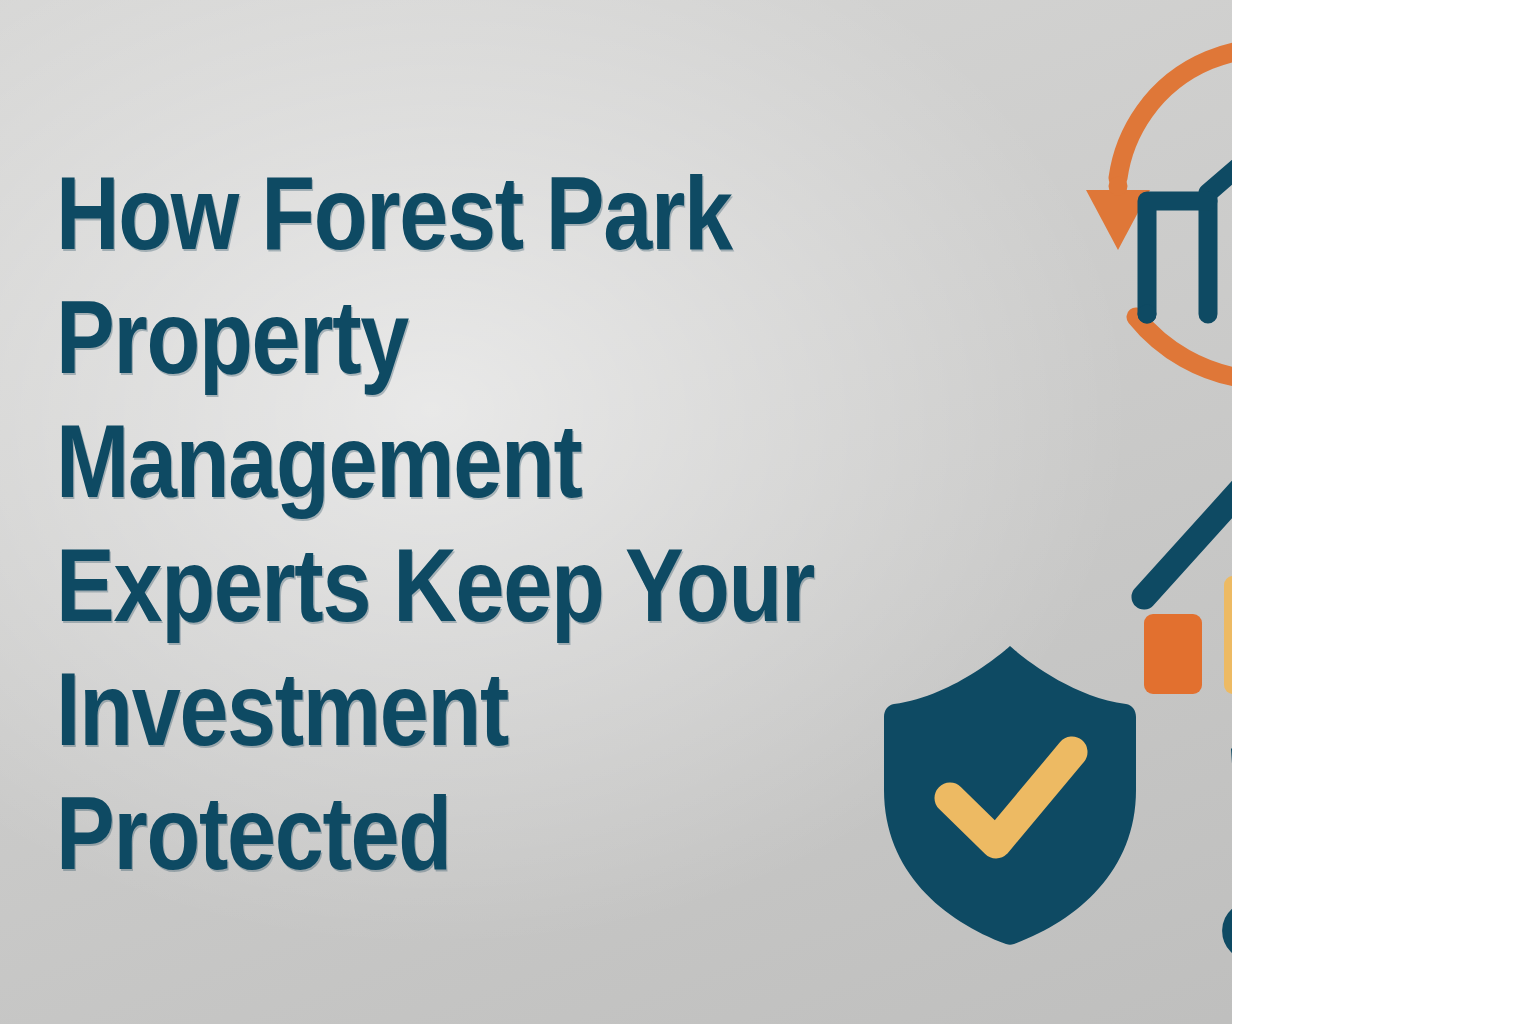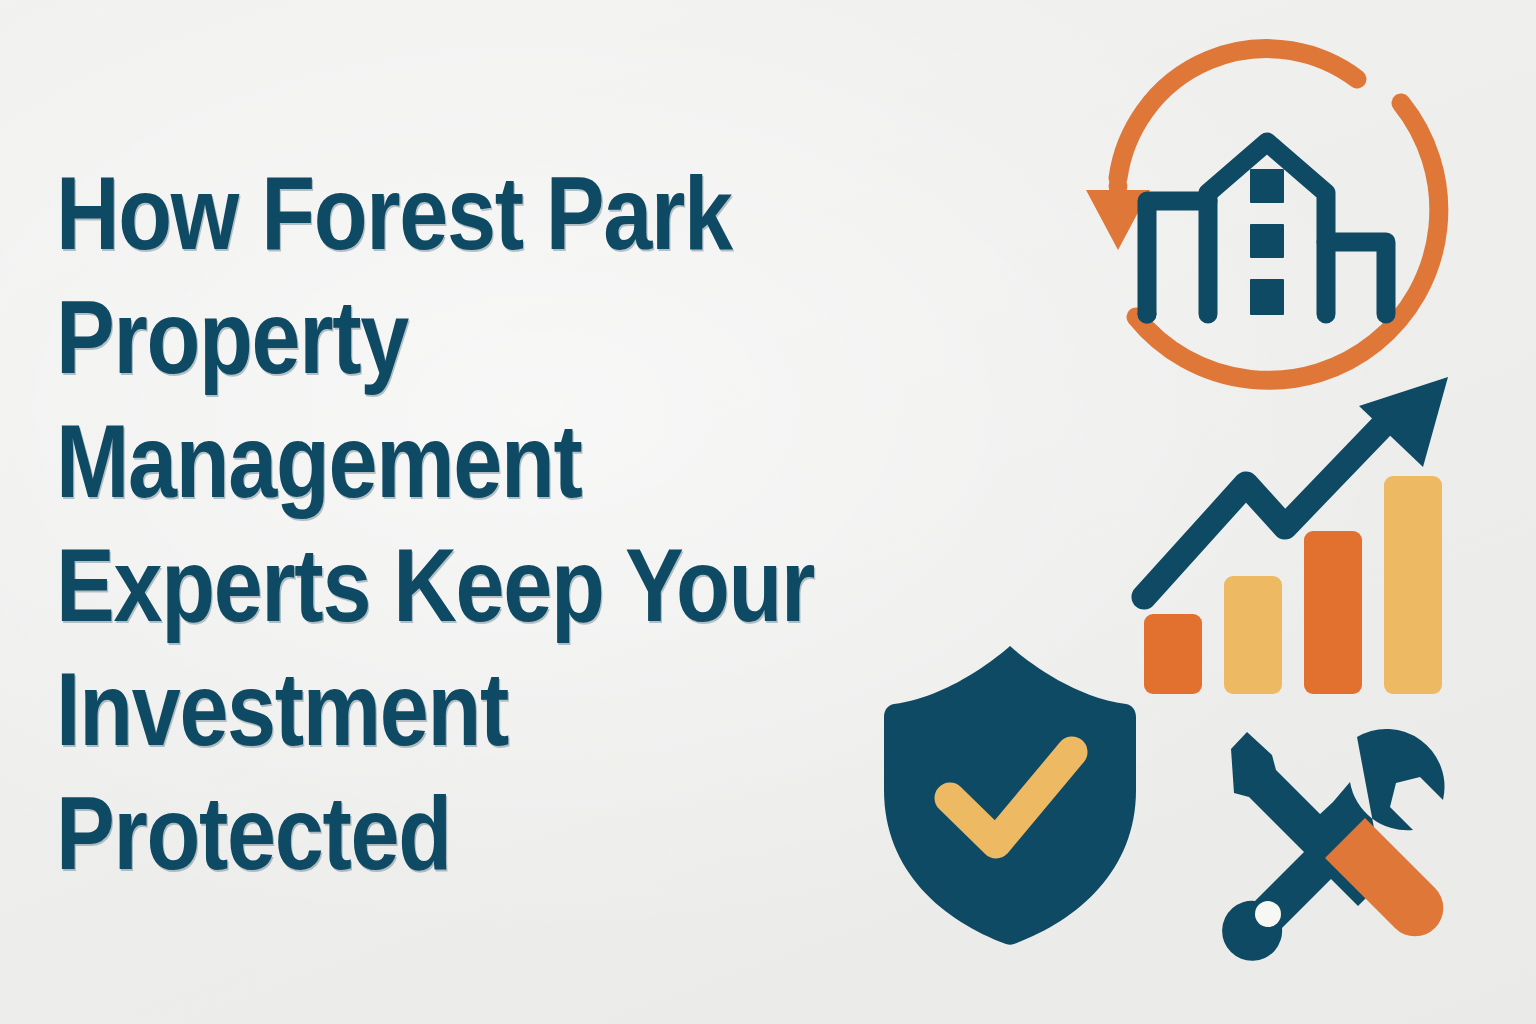--- a/index.html
+++ b/index.html
@@ -7,23 +7,23 @@
     padding: 0;
   }
   body {
     width: 1536px;
     height: 1024px;
     overflow: hidden;
     font-family: "Liberation Sans", sans-serif;
   }
   #canvas {
     position: relative;
-    width: 1536px;
+    width: 1232px;
     height: 1024px;
-    background: #e5e5e5;
+    background: #a3a3a3;
     overflow: hidden;
   }
   
   #canvas::after {
     content: "";
     position: absolute;
     inset: 0;
     pointer-events: none;
     background:
       radial-gradient(ellipse at 35% 40%, rgba(255,255,255,0.55) 0%, rgba(247,247,244,0) 62%),

